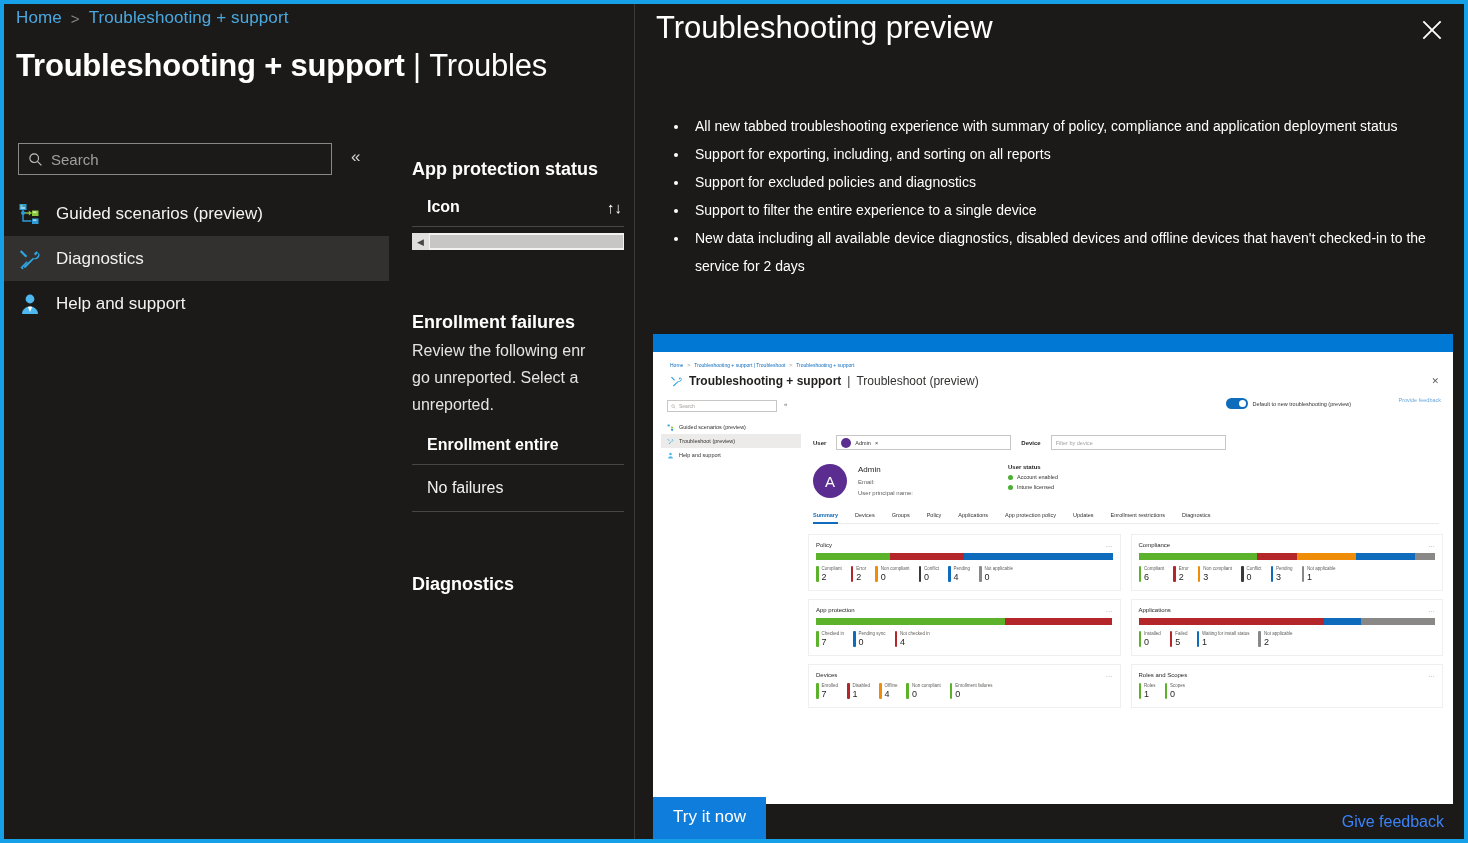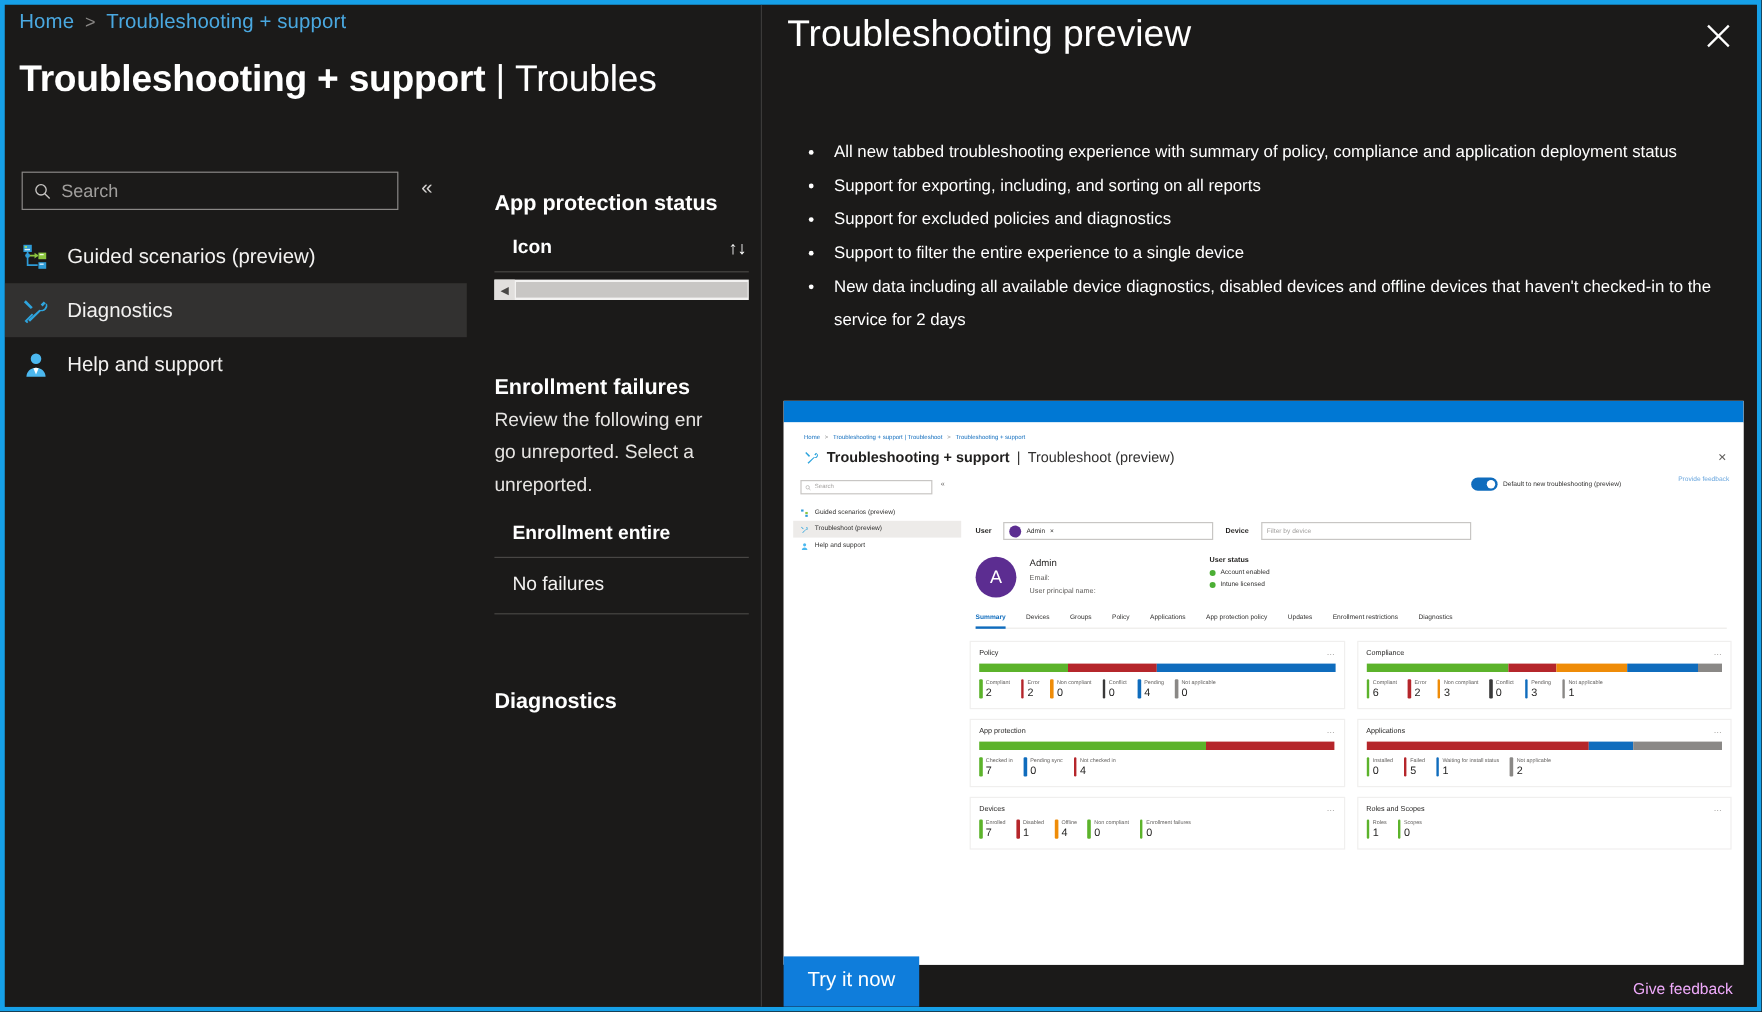--- a/index.html
+++ b/index.html
@@ -222,21 +222,21 @@
   #shot .leg .num { font-size: 9px; color: #201f1e; line-height: 10px; }
 
   #trynow {
     position: absolute; left: 18px; bottom: 0;
     background: #0f7ddb; color: #fff; border: 0;
     font-family: inherit; font-size: 17px; padding: 10px 20px 12px;
     cursor: pointer;
   }
   #givefeedback {
     position: absolute; right: 20px; bottom: 8px;
-    color: #f0abfc; font-size: 13px; cursor: pointer;
+    color: #3b82f6; font-size: 16px; cursor: pointer;
   }
 </style>
 </head>
 <body>
 
 <div id="frame">
 
   <div id="portal">
 
     <div class="breadcrumb">

